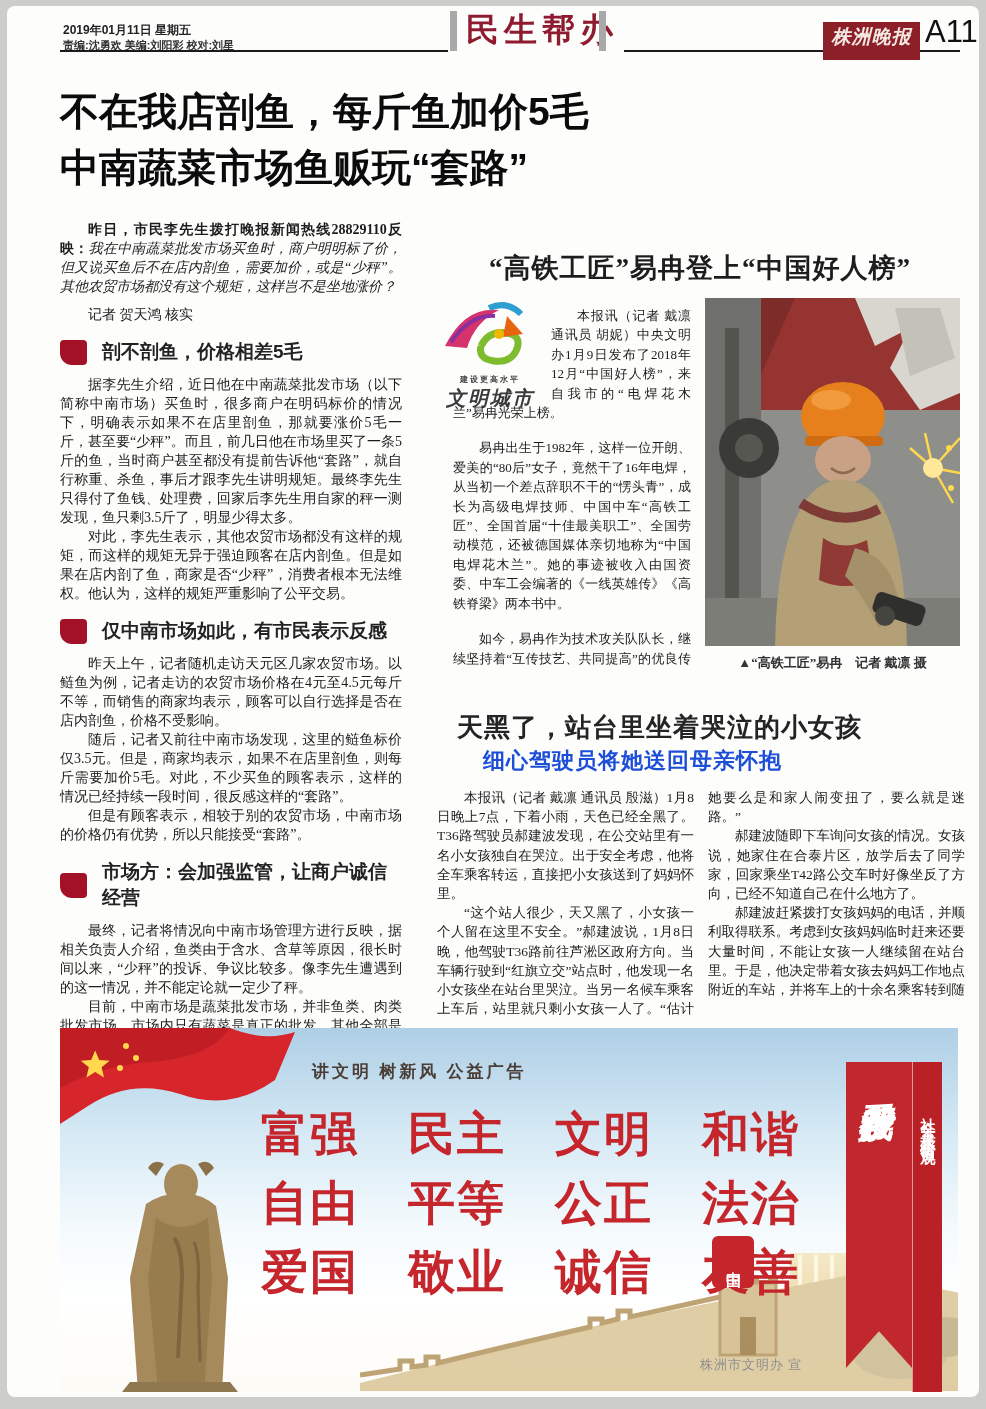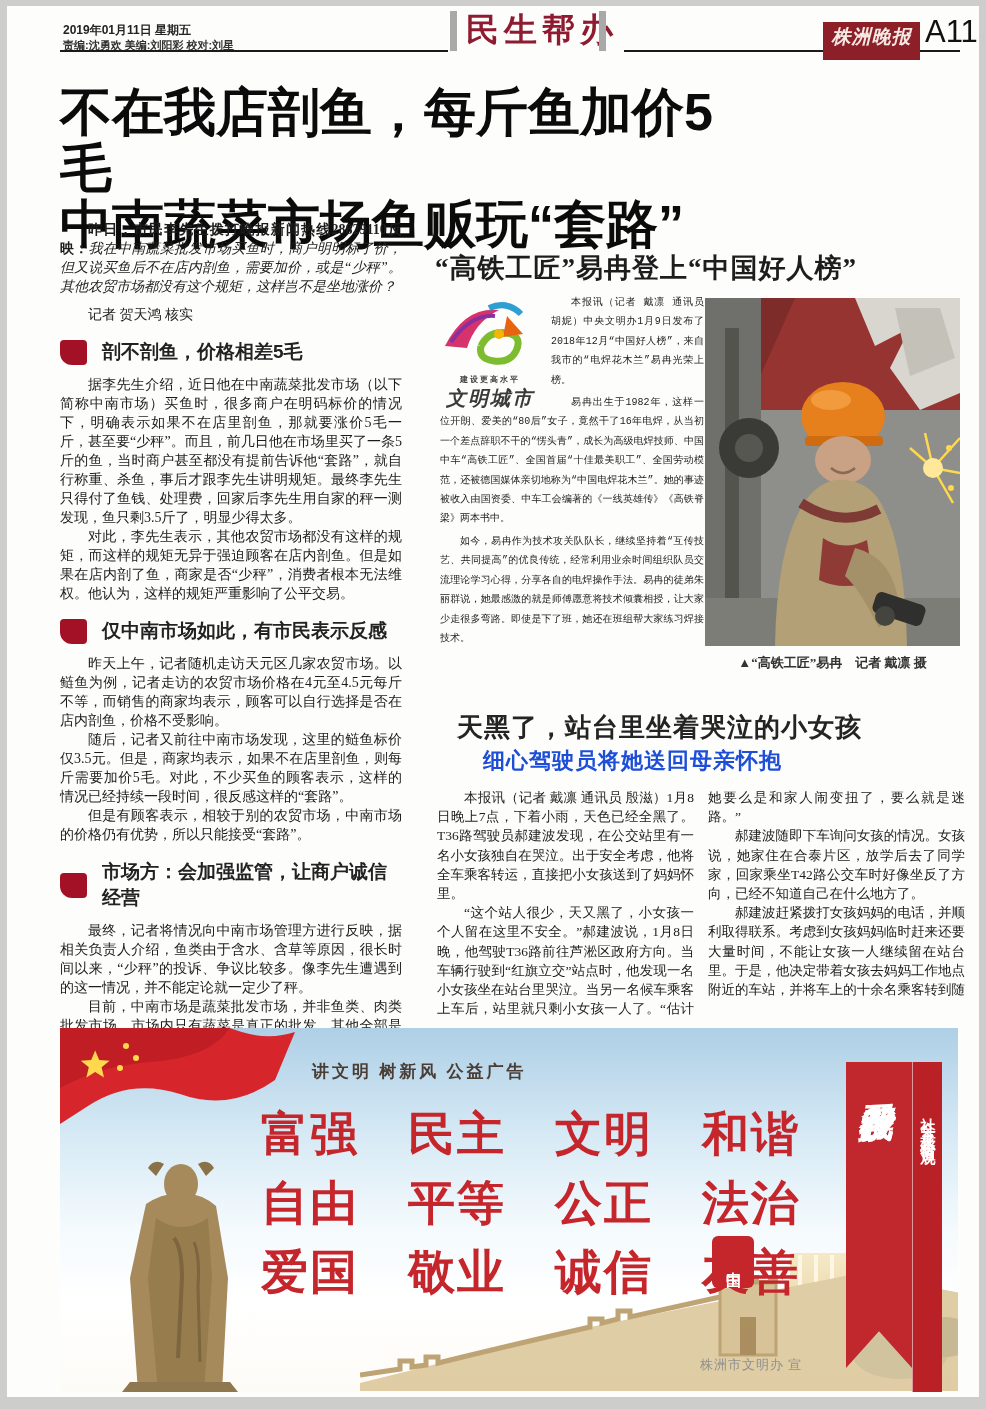--- a/index.html
+++ b/index.html
@@ -4,58 +4,58 @@
 <style>
   html,body{margin:0;padding:0;}
   body{
     width:986px;height:1409px;position:relative;
     background:#cdcdcb;
     font-family:"Liberation Serif", serif;
     -webkit-font-smoothing:antialiased;
   }
   .sheet{
     position:absolute;left:7px;top:6px;width:972px;height:1391px;
-    background:#fdfdfc;overflow:hidden;
+    background:#fdfdfc;overflow:hidden;border-radius:8px;
   }
   
   .mast-date{position:absolute;left:56px;top:17px;font-family:"Liberation Sans",sans-serif;
     font-size:12px;font-weight:bold;color:#222;line-height:15px;}
   .mast-staff{font-size:11px;font-weight:bold;color:#333;}
   .rule{position:absolute;height:2px;background:#1a1a1a;}
   .rule-left{left:53px;top:44px;width:388px;}
   .rule-right{left:617px;top:44px;width:336px;}
   .mast-bar{position:absolute;top:5px;width:7px;height:40px;background:#a9a9a9;}
   .mast-section{position:absolute;left:459px;top:2px;font-size:33px;font-weight:900;
     color:#8e1b30;letter-spacing:5px;font-family:"Liberation Serif",serif;}
   .paper-logo{position:absolute;left:816px;top:16px;width:97px;height:38px;background:#8c1f28;
     color:#f4e9e3;text-align:center;line-height:29px;font-size:19px;font-weight:900;
     font-style:italic;letter-spacing:1px;}
   .page-no{position:absolute;left:918px;top:8px;font-size:31px;color:#111;
     font-family:"Liberation Sans",sans-serif;}
   
   .lead-headline{position:absolute;left:53px;top:78px;width:660px;
     font-family:"Liberation Sans",sans-serif;font-weight:900;color:#0b0b0b;
-    font-size:52px;line-height:56px;letter-spacing:0px;}
+    font-size:39px;line-height:56px;letter-spacing:0px;}
   
   .left-col{position:absolute;left:53px;top:214px;width:342px;color:#1c1c1c;}
   .left-col p{margin:0;text-indent:2em;font-size:14px;line-height:19px;text-align:justify;}
   .intro{margin:0 0 6px 0;font-size:14px;line-height:21px;text-align:justify;text-indent:2em;}
   .intro-lead{font-weight:bold;}
   .intro-quote{font-style:italic;color:#222;}
   .byline{margin:10px 0 4px 0;padding-left:2em;font-size:14px;color:#222;}
   .sec-head{display:flex;align-items:center;margin:15px 0 10px 0;}
   .bullet{width:27px;height:25px;background:#a31126;border-radius:4px 4px 4px 12px;
     margin-right:15px;flex:0 0 auto;}
   .sec-title{font-family:"Liberation Sans",sans-serif;font-size:19px;font-weight:bold;color:#222;}
   
   .a1-headline{position:absolute;left:428px;top:244px;width:530px;
-    font-size:27px;font-weight:900;color:#1d1d1d;letter-spacing:1px;}
+    font-size:27px;font-weight:900;color:#1d1d1d;letter-spacing:1px;text-align:center;}
   .a1-body{position:absolute;left:430px;top:284px;width:270px;height:378px;overflow:hidden;
     color:#1c1c1c;}
-  .a1-body p{margin:3px;text-indent:2em;font-size:10px;line-height:19.4px;text-align:justify;font-family:Liberation Mono, monospace;}
+  .a1-body p{margin:16px;text-indent:2em;font-size:13px;line-height:19.4px;text-align:justify;}
   .city-logo{float:left;width:106px;height:106px;margin:4px 8px 2px 0;text-align:center;}
   .city-logo .small-t{font-size:8px;letter-spacing:2px;color:#444;font-weight:bold;margin-top:-2px;}
   .city-logo .big-t{font-size:20px;font-weight:900;font-style:italic;color:#3a3a3a;letter-spacing:2px;}
   .photo{position:absolute;left:698px;top:292px;width:255px;height:348px;overflow:hidden;background:#8e8e8a;}
   .photo-caption{position:absolute;left:698px;top:648px;width:255px;text-align:center;
     font-size:13px;color:#333;font-weight:bold;}
   
   .a2-headline{position:absolute;left:428px;top:704px;width:540px;
     font-size:26px;font-weight:900;color:#242424;letter-spacing:1px;margin-left:22px;}
   .a2-subhead{position:absolute;left:428px;top:740px;width:540px;

